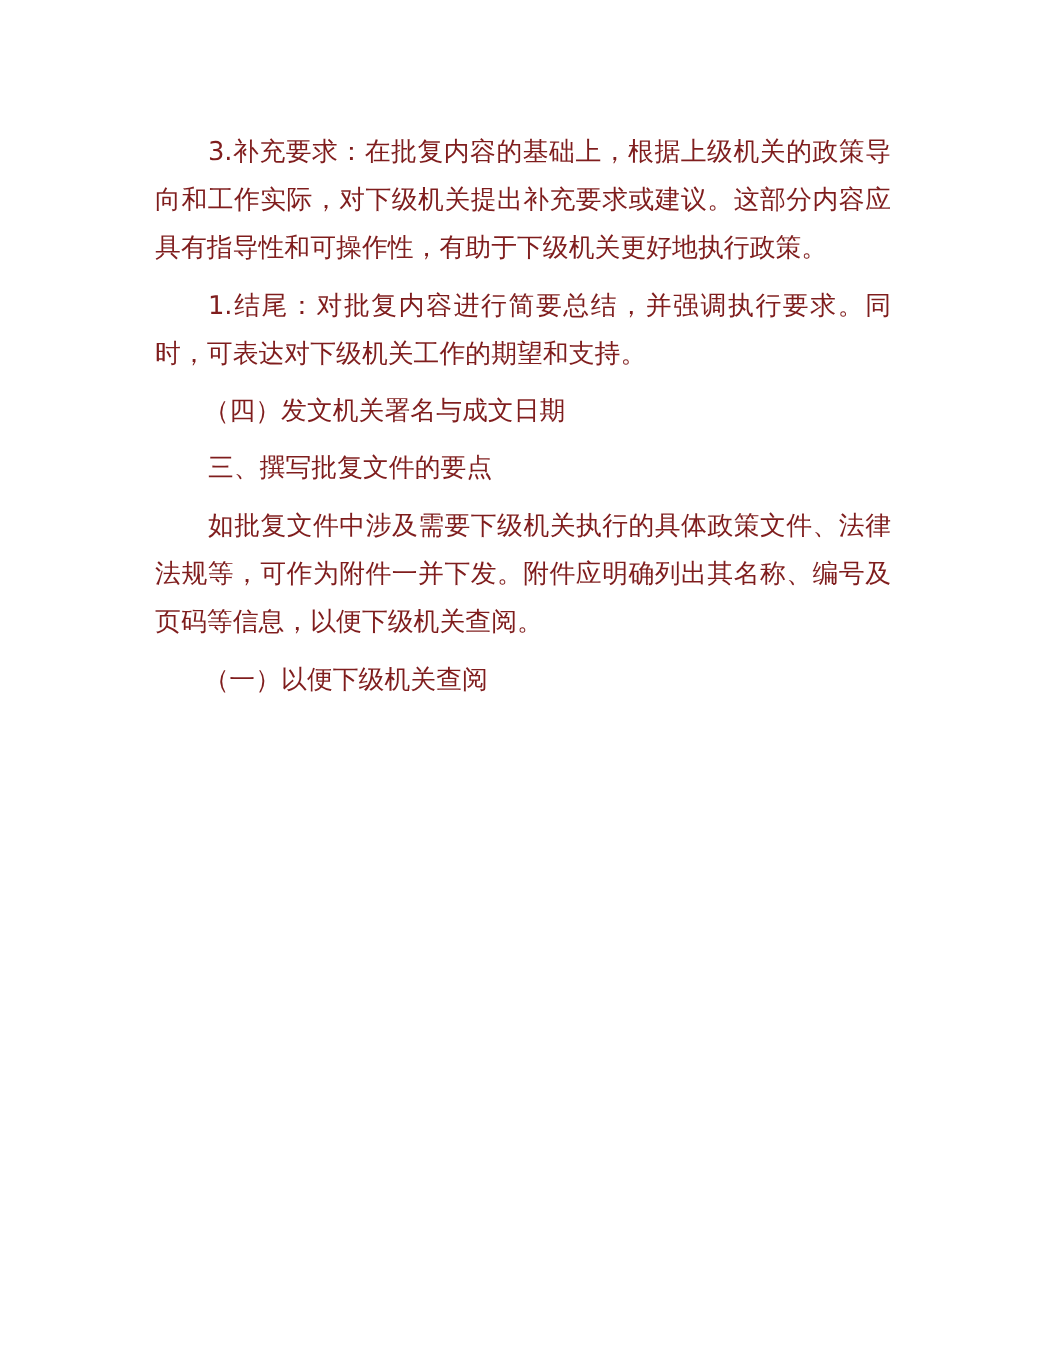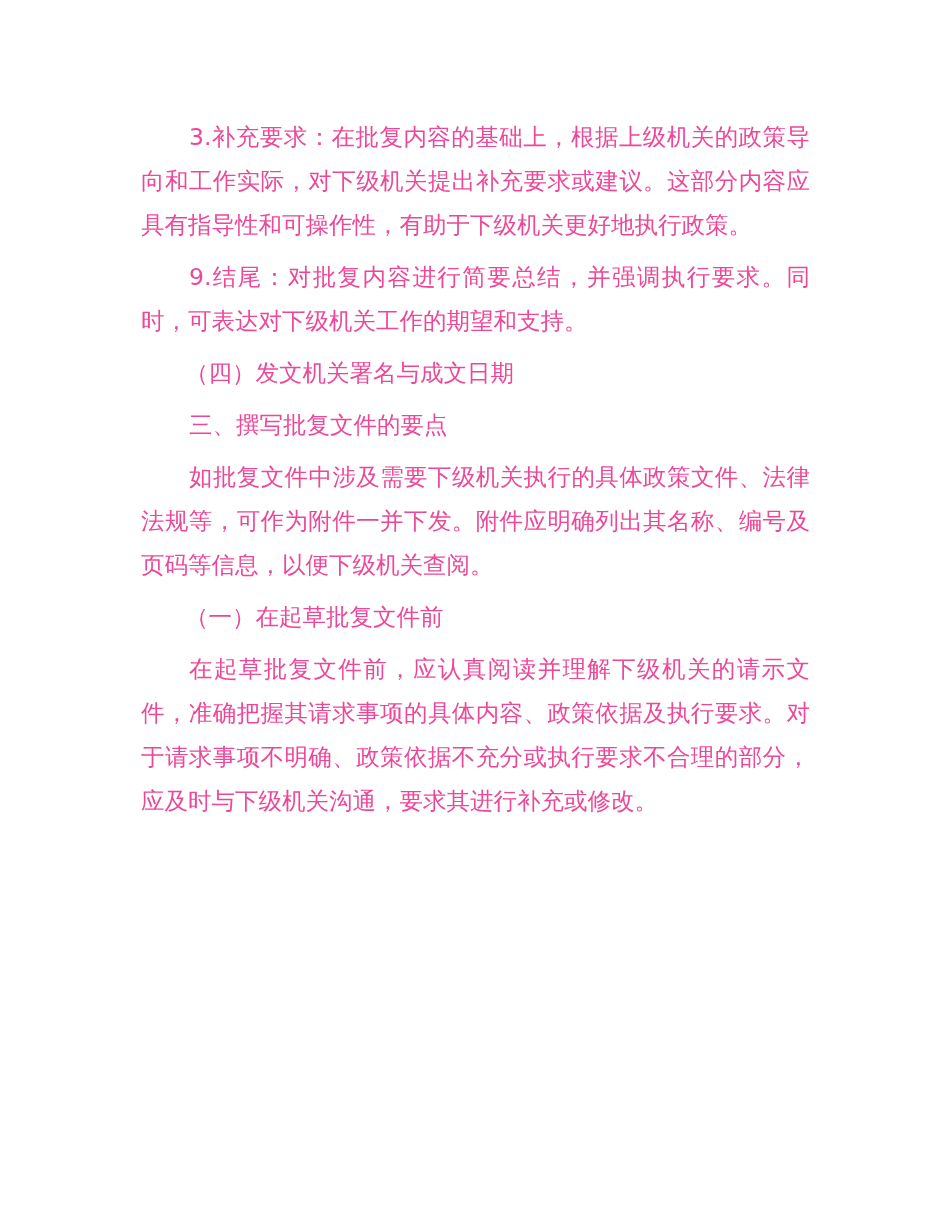--- a/index.html
+++ b/index.html
@@ -11,21 +11,21 @@
       width: 950px;
       height: 1230px;
       position: relative;
       overflow: hidden;
     }
     .page {
       position: absolute;
       left: 141px;
       top: 115px;
       width: 669px;
-      color: #ec4899;
+      color: #7f1d1d;
       font-family: "DejaVu Sans", "Liberation Sans", sans-serif;
       font-size: 23.5px;
       line-height: 44px;
       letter-spacing: 0px;
     }
     .para {
       margin: 0 0 8px 0;
       text-indent: 48px;
       text-align: justify;
       text-align-last: left;
@@ -34,19 +34,18 @@
     .heading {
       margin: 5px 0 8px 0;
       text-indent: 44px;
     }
   </style>
 </head>
 <body>
 
 <div class="page">
   <p class="para">3.补充要求：在批复内容的基础上，根据上级机关的政策导向和工作实际，对下级机关提出补充要求或建议。这部分内容应具有指导性和可操作性，有助于下级机关更好地执行政策。</p>
-  <p class="para">9.结尾：对批复内容进行简要总结，并强调执行要求。同时，可表达对下级机关工作的期望和支持。</p>
+  <p class="para">1.结尾：对批复内容进行简要总结，并强调执行要求。同时，可表达对下级机关工作的期望和支持。</p>
   <p class="heading">（四）发文机关署名与成文日期</p>
   <p class="para">三、撰写批复文件的要点</p>
   <p class="para">如批复文件中涉及需要下级机关执行的具体政策文件、法律法规等，可作为附件一并下发。附件应明确列出其名称、编号及页码等信息，以便下级机关查阅。</p>
-  <p class="heading">（一）在起草批复文件前</p>
-  <p class="para">在起草批复文件前，应认真阅读并理解下级机关的请示文件，准确把握其请求事项的具体内容、政策依据及执行要求。对于请求事项不明确、政策依据不充分或执行要求不合理的部分，应及时与下级机关沟通，要求其进行补充或修改。</p>
+  <p class="heading">（一）以便下级机关查阅</p>
 </div>
 
 </body></html>

